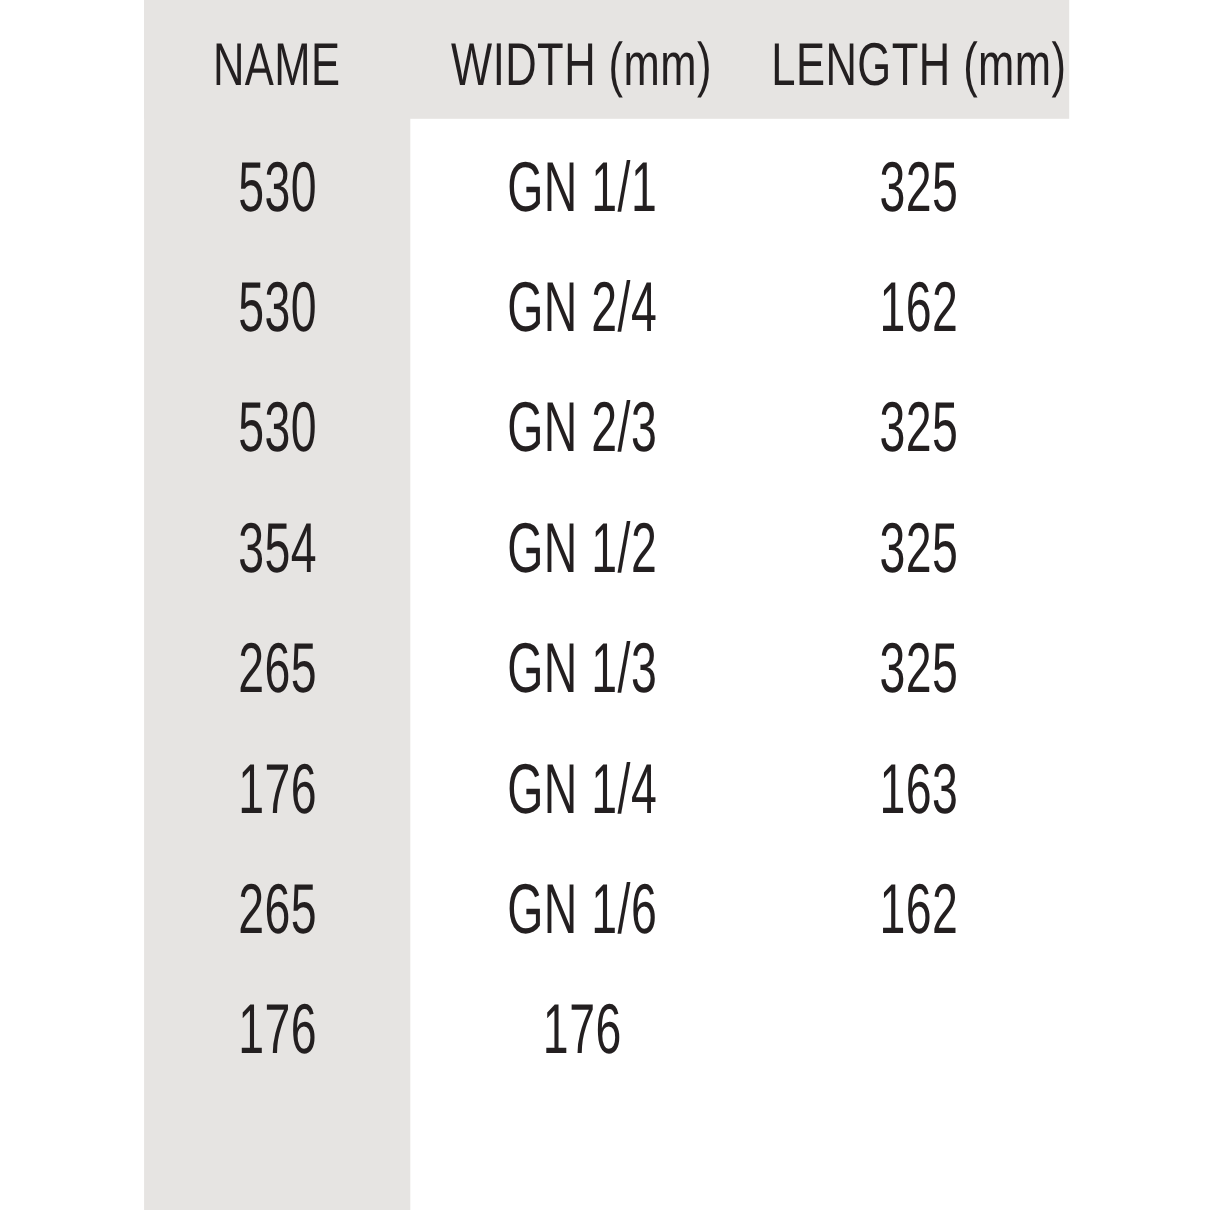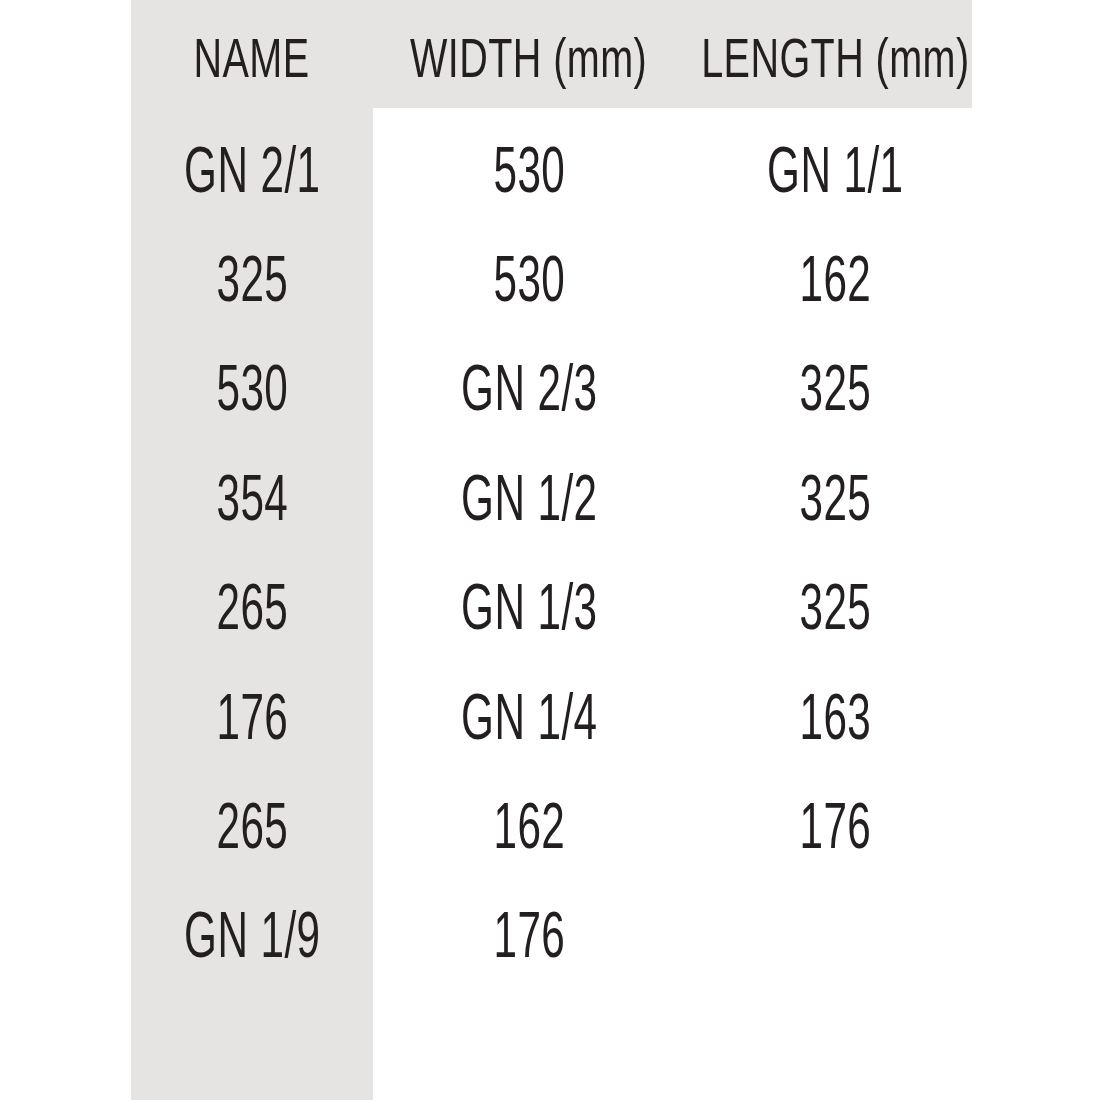--- a/index.html
+++ b/index.html
@@ -78,36 +78,36 @@
       <span class="t">NAME</span>
     </div>
     <div class="cell header-row-cell">
       <span class="t">WIDTH (mm)</span>
     </div>
     <div class="cell header-row-cell">
       <span class="t">LENGTH (mm)</span>
     </div>
 
     <div class="cell body-cell">
-      <span class="t">GN 2/1</span>
-    </div>
-    <div class="cell body-cell">
       <span class="t">530</span>
     </div>
 
     <div class="cell body-cell">
       <span class="t">GN 1/1</span>
     </div>
     <div class="cell body-cell">
       <span class="t">325</span>
     </div>
     <div class="cell body-cell">
       <span class="t">530</span>
     </div>
 
+    <div class="cell body-cell">
+      <span class="t">GN 2/4</span>
+    </div>
     <div class="cell body-cell">
       <span class="t">162</span>
     </div>
     <div class="cell body-cell">
       <span class="t">530</span>
     </div>
 
     <div class="cell body-cell">
       <span class="t">GN 2/3</span>
     </div>
@@ -142,26 +142,26 @@
       <span class="t">GN 1/4</span>
     </div>
     <div class="cell body-cell">
       <span class="t">163</span>
     </div>
     <div class="cell body-cell">
       <span class="t">265</span>
     </div>
 
     <div class="cell body-cell">
+      <span class="t">GN 1/6</span>
+    </div>
+    <div class="cell body-cell">
       <span class="t">162</span>
     </div>
     <div class="cell body-cell">
       <span class="t">176</span>
     </div>
 
     <div class="cell body-cell">
-      <span class="t">GN 1/9</span>
-    </div>
-    <div class="cell body-cell">
       <span class="t">176</span>
     </div>
   </div>
 </div>
 
 </body></html>

